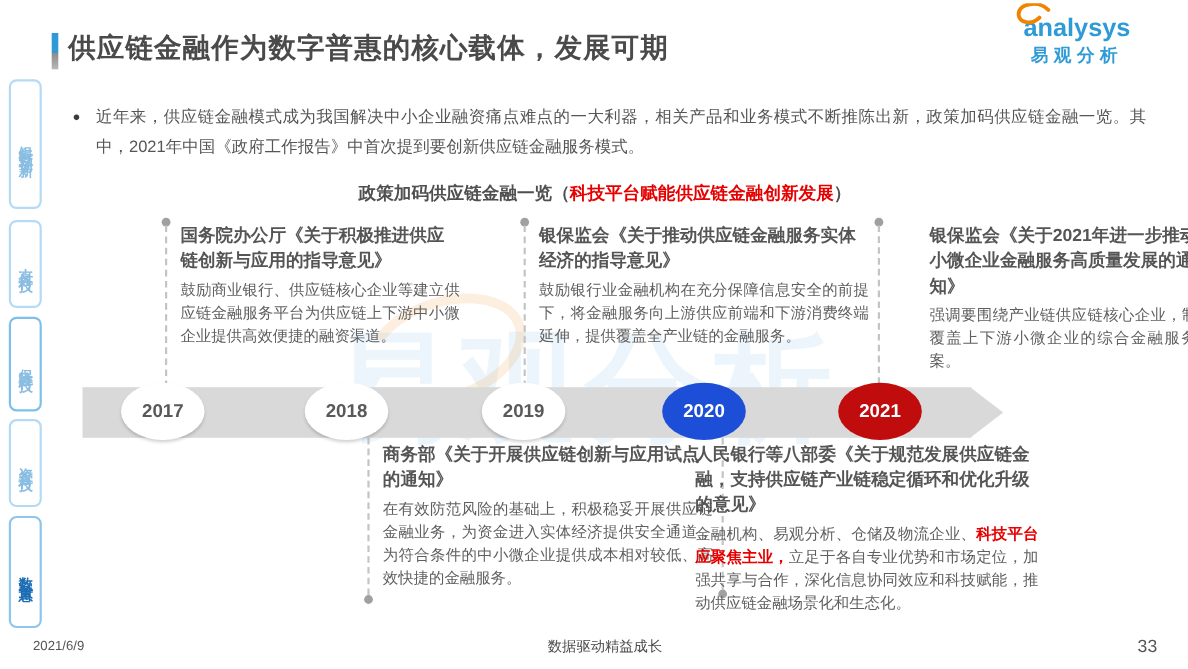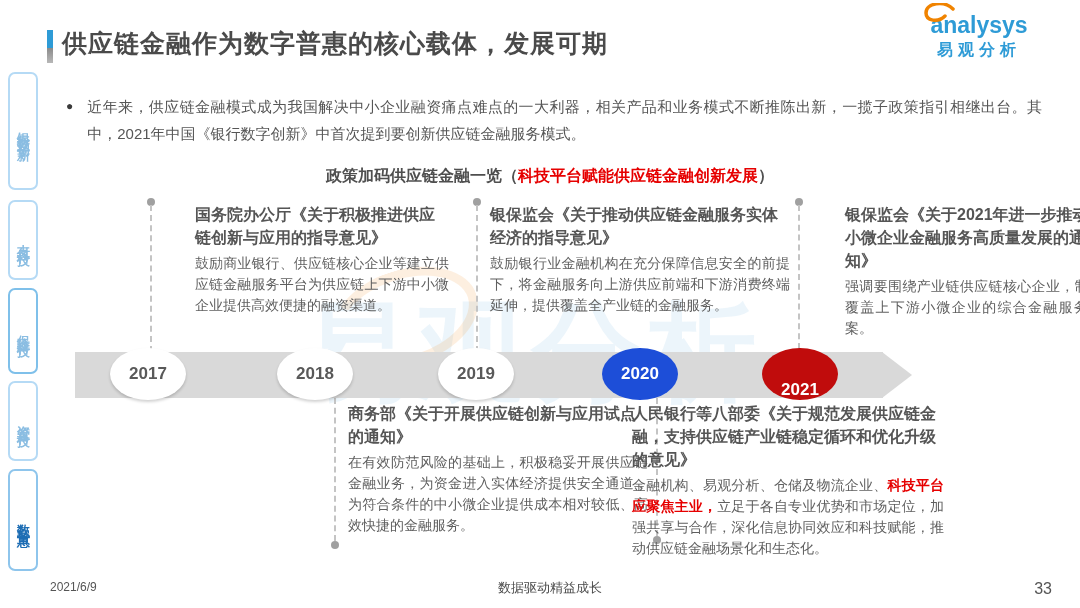--- a/index.html
+++ b/index.html
@@ -55,21 +55,21 @@
   .tl-band { left:75px; top:352px; width:808px; height:46px; background:#d9d9d9; }
   .tl-arrow { left:882px; top:352px; width:0; height:0;
     border-top:23px solid transparent; border-bottom:23px solid transparent; border-left:30px solid #d9d9d9; }
   .year { position:absolute; top:348px; width:76px; height:52px; border-radius:50%;
     display:flex; align-items:center; justify-content:center; font-size:17px; font-weight:bold; z-index:2; }
   .year.white { background:#ffffff; color:#595959; box-shadow:0 2px 3px rgba(0,0,0,0.18); }
   .year.blue  { background:#1d4ed8; color:#ffffff; }
   .year.red   { background:#c00c0c; color:#ffffff; }
 
   
-  .footer-date { left:30px; top:580px; font-size:12px; color:#555555;margin-left:20px; }
+  .footer-date { left:30px; top:580px; font-size:12px; color:#555555; }
   .footer-slogan { left:0; top:579px; width:100%; text-align:center; font-size:13px; color:#4a4a4a;padding-left:20px; }
   .footer-page { right:28px; top:580px; font-size:16px; color:#555555; }
 </style>
 </head>
 <body>
 
 <div class="slide">
 
   <div class="watermark">
     <i class="wm-arc"></i>
@@ -83,21 +83,21 @@
     <span class="logo-en">
       <svg class="logo-swoosh" width="34" height="22" viewBox="0 0 34 22">
         <path d="M31 6 C 22 -3, 4 0, 4 10 C 4 18, 16 20, 23 13" fill="none" stroke="#f08300" stroke-width="3.5" stroke-linecap="round"></path>
       </svg><span>analysys</span>
     </span>
     <div class="logo-cn">易观分析</div>
   </div>
 
   <div class="layer intro">
     <span class="bullet">●</span>
-    <p>近年来，供应链金融模式成为我国解决中小企业融资痛点难点的一大利器，相关产品和业务模式不断推陈出新，一揽子政策指引相继出台。其中，2021年中国《银行数字创新》中首次提到要创新供应链金融服务模式。</p>
+    <p>近年来，供应链金融模式成为我国解决中小企业融资痛点难点的一大利器，相关产品和业务模式不断推陈出新，政策加码供应链金融一览。其中，2021年中国《政府工作报告》中首次提到要创新供应链金融服务模式。</p>
   </div>
 
   <nav>
     <div class="side-item" style="top:72px; height:118px;">
       <span>银行数字创新</span>
     </div>
     <div class="side-item" style="top:200px; height:80px;">
       <span>支付科技</span>
     </div>
     <div class="side-item strong-border" style="top:288px; height:86px;">
@@ -120,21 +120,21 @@
   <i class="c-dot" style="left:473px; top:198px;"></i>
   <i class="v-dash" style="left:476px; top:205px; height:147px;"></i>
   <i class="c-dot" style="left:795px; top:198px;"></i>
   <i class="v-dash" style="left:798px; top:205px; height:144px;"></i>
 
   <i class="v-dash" style="left:334px; top:398px; height:143px;"></i>
   <i class="c-dot" style="left:331px; top:541px;"></i>
   <i class="v-dash" style="left:656px; top:398px; height:138px;"></i>
   <i class="c-dot" style="left:653px; top:536px;"></i>
 
-  <div class="policy" style="left:164px; top:203px; width:254px;margin-left:31px;">
+  <div class="policy" style="left:164px; top:203px; width:254px;">
     <h3>国务院办公厅《关于积极推进供应链创新与应用的指导意见》</h3>
     <p>鼓励商业银行、供应链核心企业等建立供应链金融服务平台为供应链上下游中小微企业提供高效便捷的融资渠道。</p>
   </div>
   <div class="policy" style="left:490px; top:203px; width:300px;">
     <h3>银保监会《关于推动供应链金融服务实体经济的指导意见》</h3>
     <p>鼓励银行业金融机构在充分保障信息安全的前提下，将金融服务向上游供应前端和下游消费终端延伸，提供覆盖全产业链的金融服务。</p>
   </div>
   <div class="policy" style="left:845px; top:203px; width:258px;">
     <h3>银保监会《关于2021年进一步推动小微企业金融服务高质量发展的通知》</h3>
     <p>强调要围绕产业链供应链核心企业，制定覆盖上下游小微企业的综合金融服务方案。</p>
@@ -147,21 +147,21 @@
   </div>
   <div class="year white" style="left:277px;">
     <span>2018</span>
   </div>
   <div class="year white" style="left:438px;">
     <span>2019</span>
   </div>
   <div class="year blue" style="left:602px;">
     <span>2020</span>
   </div>
-  <div class="year red" style="left:762px;align-items:flex-end;">
+  <div class="year red" style="left:762px;">
     <span>2021</span>
   </div>
 
   <div class="policy" style="left:348px; top:402px; width:300px;">
     <h3>商务部《关于开展供应链创新与应用试点的通知》</h3>
     <p>在有效防范风险的基础上，积极稳妥开展供应链金融业务，为资金进入实体经济提供安全通道，为符合条件的中小微企业提供成本相对较低、高效快捷的金融服务。</p>
   </div>
   <div class="policy" style="left:632px; top:402px; width:312px;">
     <h3>人民银行等八部委《关于规范发展供应链金融，支持供应链产业链稳定循环和优化升级的意见》</h3>
     <p><span>金融机构、易观分析、仓储及物流企业、</span><span class="red">科技平台应聚焦主业，</span><span>立足于各自专业优势和市场定位，加强共享与合作，深化信息协同效应和科技赋能，推动供应链金融场景化和生态化。</span></p>

